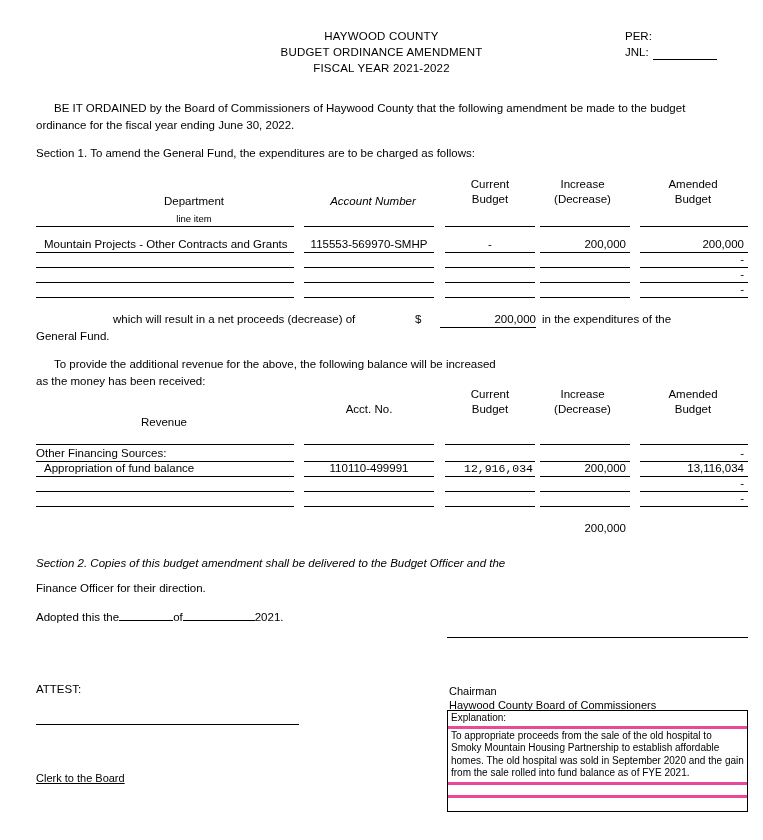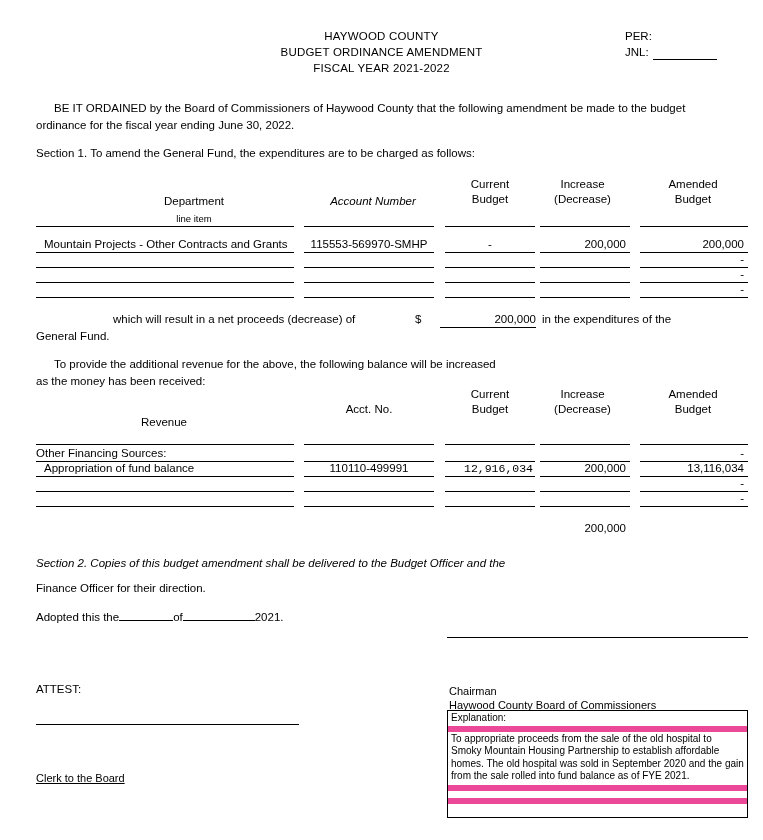--- a/index.html
+++ b/index.html
@@ -116,21 +116,21 @@
     position: absolute;
     left: 447px;
     top: 710px;
     width: 301px;
     border: 1px solid #000;
     box-sizing: border-box;
     font-size: 10px;
     line-height: 12.5px;
   }
   #expl .erow {
-    border-bottom: 6px solid #ec4899;
+    border-bottom: 3px solid #ec4899;
     padding: 1px 3px;
     box-sizing: border-box;
   }
   #expl .erow:last-child { border-bottom: none; }
   #expl .ebody { padding: 1px 3px 2px 3px; }
   #expl .eblank { height: 13px; }
 </style>
 </head>
 <body>
 

